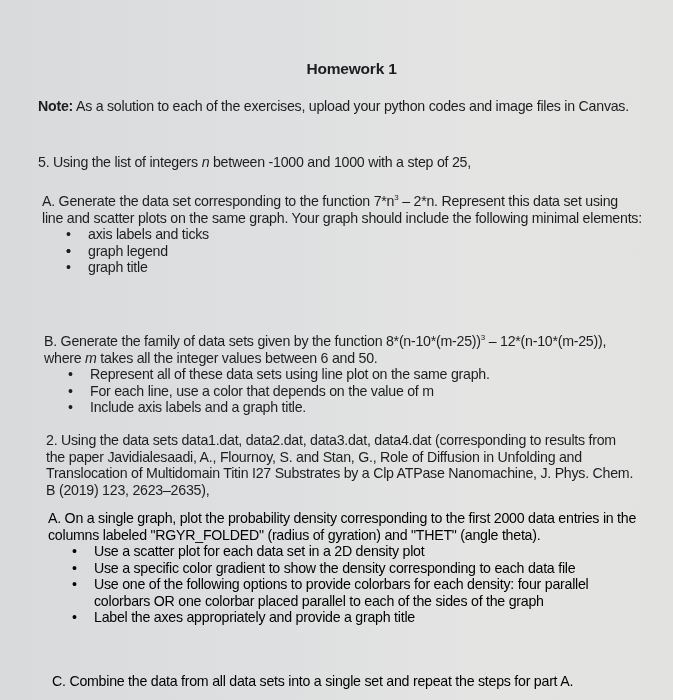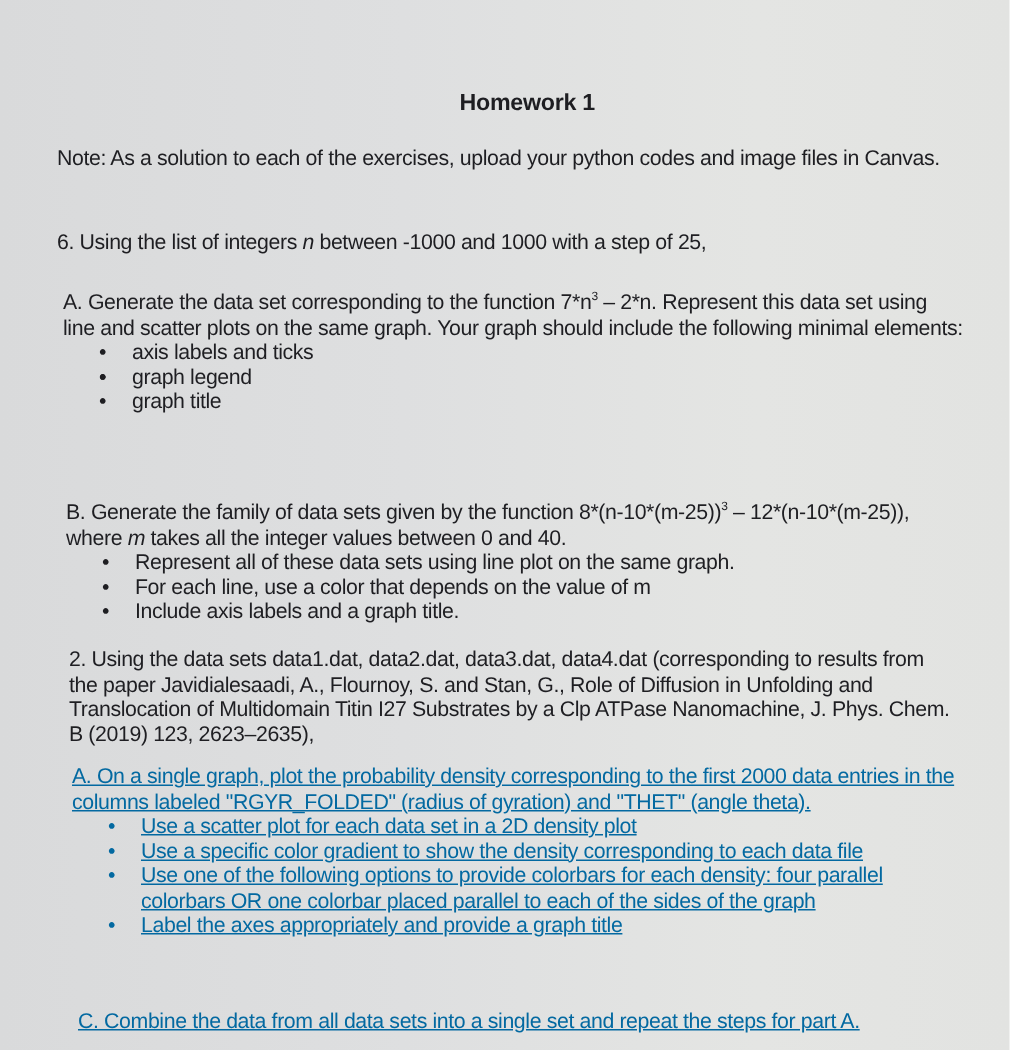--- a/index.html
+++ b/index.html
@@ -20,54 +20,54 @@
   .q1 { top: 154px; left: 38px; width: 610px; }
   .q1a { top: 190px; left: 42px; width: 600px; }
   .q1b { top: 330px; left: 44px; width: 600px; }
   .q2 { top: 432px; left: 46px; width: 590px; }
   .q2a { top: 510px; left: 48px; width: 590px; }
   .q2b { top: 639px; left: 52px; width: 590px; }
   .q2c { top: 673px; left: 52px; width: 590px; }
   ul { margin: 0; padding: 0; list-style: none; }
   li { position: relative; padding-left: 46px; }
   li .bullet { position: absolute; left: 24px; top: 0; }
-  b { font-weight: normal; }
+  b { font-weight: bold; }
   sup { font-size: 8px; vertical-align: 6px; }
-  .faded { color: #0369a1; text-decoration: underline; }
+  .faded { color: #000000; }
 </style>
 </head>
 <body>
 
 <div class="page">
 
   <div class="title">Homework 1</div>
 
   <div class="block note">
     <b>Note:</b><span> As a solution to each of the exercises, upload your python codes and image files in Canvas.</span>
   </div>
 
   <div class="block q1">
-    <span>6. Using the list of integers </span><i>n</i><span> between -1000 and 1000 with a step of 25,</span>
+    <span>5. Using the list of integers </span><i>n</i><span> between -1000 and 1000 with a step of 25,</span>
   </div>
 
   <div class="block q1a">
     <div>
       <span>A. Generate the data set corresponding to the function 7*n</span><sup>3</sup><span> – 2*n. Represent this data set using line and scatter plots on the same graph. Your graph should include the following minimal elements:</span>
     </div>
     <ul>
       <li><span class="bullet">•</span><span>axis labels and ticks</span></li>
       <li><span class="bullet">•</span></li>
       <li><span class="bullet">•</span><span>graph legend</span></li>
       <li><span class="bullet">•</span><span>graph title</span></li>
     </ul>
   </div>
 
   <div class="block q1b">
     <div>
-      <span>B. Generate the family of data sets given by the function 8*(n-10*(m-25))</span><sup>3</sup><span> – 12*(n-10*(m-25)), where </span><i>m</i><span> takes all the integer values between 0 and 40.</span>
+      <span>B. Generate the family of data sets given by the function 8*(n-10*(m-25))</span><sup>3</sup><span> – 12*(n-10*(m-25)), where </span><i>m</i><span> takes all the integer values between 6 and 50.</span>
     </div>
     <ul>
       <li><span class="bullet">•</span><span>Represent all of these data sets using line plot on the same graph.</span></li>
       <li><span class="bullet">•</span><span>For each line, use a color that depends on the value of m</span></li>
       <li><span class="bullet">•</span><span>Include axis labels and a graph title.</span></li>
     </ul>
   </div>
 
   <div class="block q2">2. Using the data sets data1.dat, data2.dat, data3.dat, data4.dat (corresponding to results from the paper Javidialesaadi, A., Flournoy, S. and Stan, G., Role of Diffusion in Unfolding and Translocation of Multidomain Titin I27 Substrates by a Clp ATPase Nanomachine, J. Phys. Chem. B (2019) 123, 2623–2635),</div>
 

